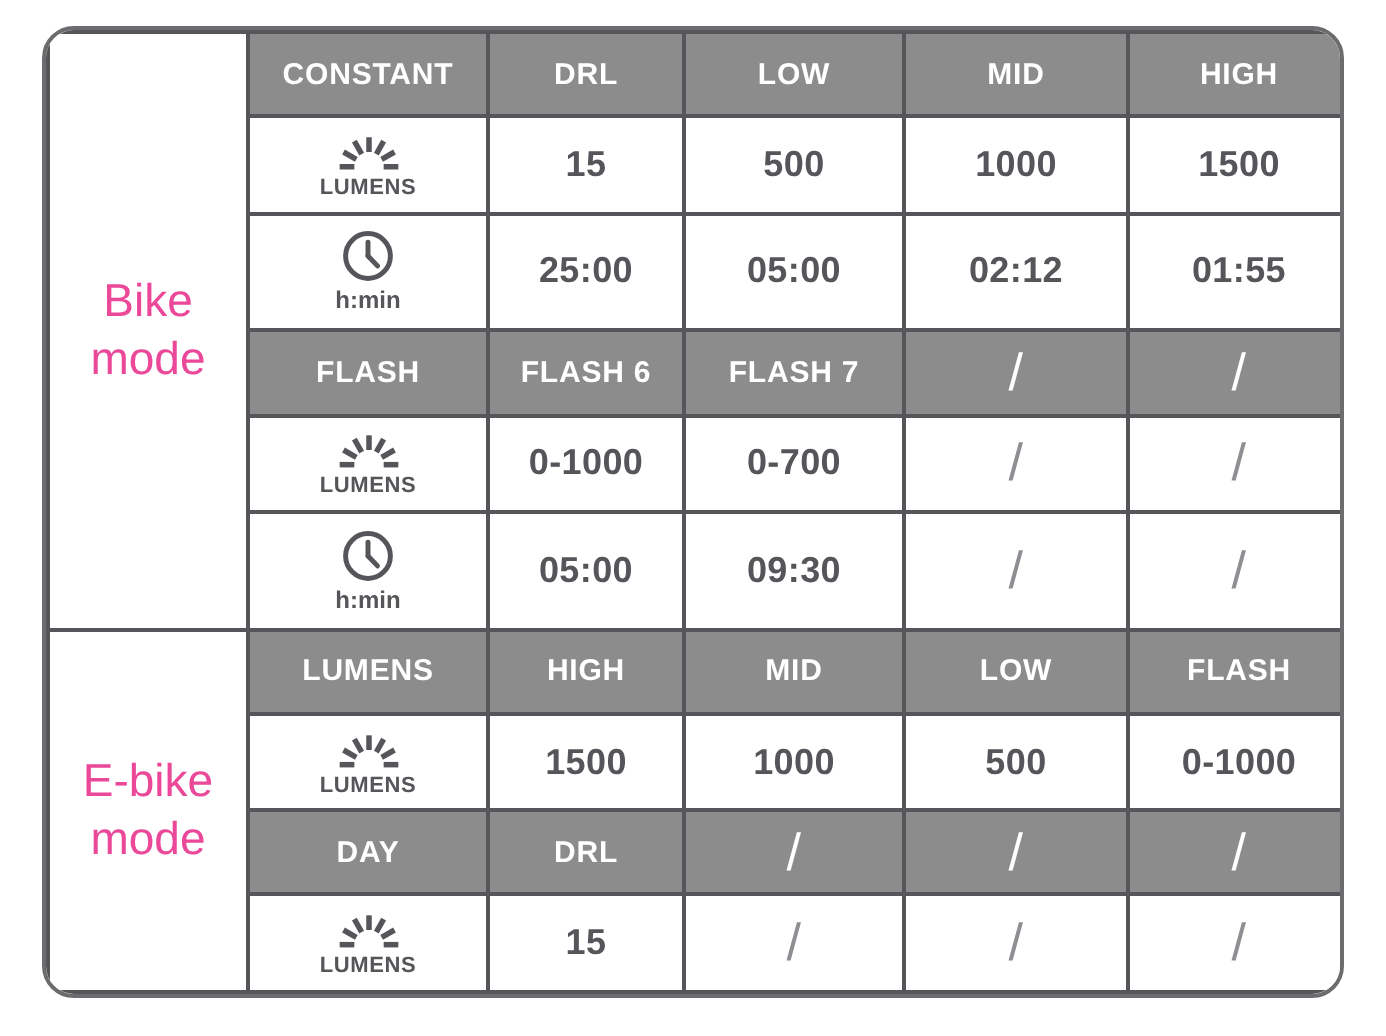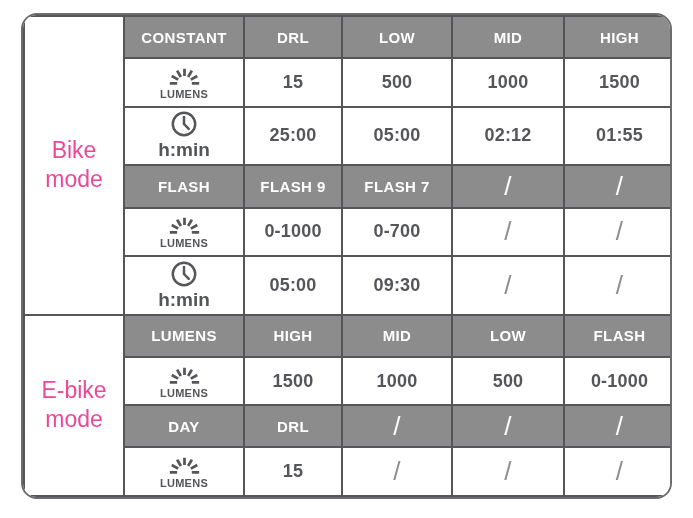--- a/index.html
+++ b/index.html
@@ -39,21 +39,21 @@
     margin-left:15px;
   }
   td.mode{
     background:#fff;color:#ec4899;
     font-size:23px;font-weight:400;line-height:1.3;
     padding:0 6px;
   }
   td.iconcell{background:#fff;color:#55565a;}
   .iconwrap{display:flex;flex-direction:column;align-items:center;justify-content:center;gap:1px;}
   .icon-caption{font-size:11px;font-weight:bold;letter-spacing:.3px;color:#55565a;}
-  .icon-caption.time{font-size:19px;letter-spacing:0;text-transform:none;}
+  .icon-caption.time{font-size:12px;letter-spacing:0;text-transform:none;}
   
   td.slash, th.slash{
     font-size:26px;font-weight:400;
     color:#8e8f92;
   }
   th.slash{color:#ffffff;background:#8c8c8d;}
   
   tr.rh-hdr{height:40px;}
   tr.rh-lum{height:46px;}
   tr.rh-time{height:56px;}
@@ -117,21 +117,21 @@
         <span class="icon-caption time">h:min</span>
       </div>
     </td>
     <td class="val">25:00</td>
     <td class="val">05:00</td>
     <td class="val">02:12</td>
     <td class="val">01:55</td>
   </tr>
   <tr class="rh-hdr">
     <th class="hdr">FLASH</th>
-    <th class="hdr">FLASH 9</th>
+    <th class="hdr">FLASH 6</th>
     <th class="hdr">FLASH 7</th>
     <th class="hdr slash">/</th>
     <th class="hdr slash">/</th>
   </tr>
   <tr class="rh-lum">
     <td class="iconcell">
       <div class="iconwrap">
         <span>
           <svg viewBox="0 0 40 24" width="37" height="22" fill="none" stroke="#55565a" stroke-width="3">
             <line x1="28" y1="20" x2="36" y2="20"></line>

